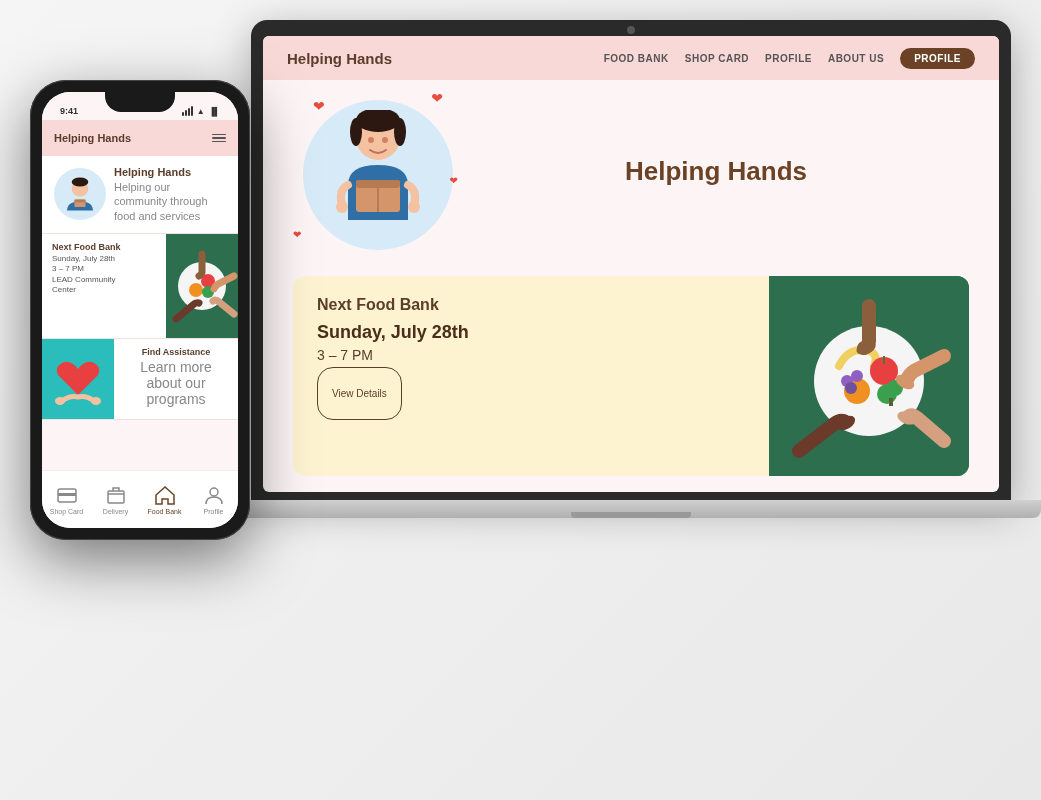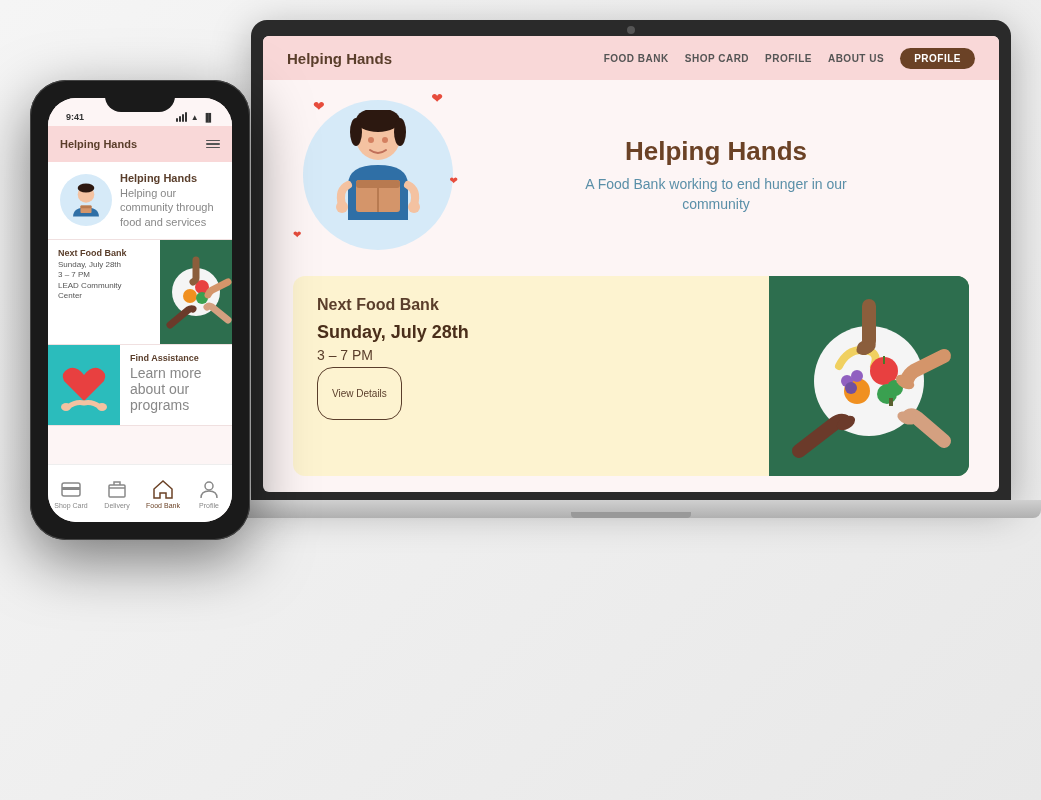--- a/index.html
+++ b/index.html
@@ -256,21 +256,21 @@
       top: 80px;
       width: 220px;
       height: 460px;
       z-index: 10;
     }
     .phone-body {
       width: 220px;
       height: 460px;
       background: #1a1a1a;
       border-radius: 36px;
-      padding: 18px;
+      padding: 12px;
       box-shadow: 0 20px 60px rgba(0,0,0,0.5), inset 0 0 0 1px #444;
       position: relative;
     }
     .phone-notch {
       width: 70px;
       height: 22px;
       background: #1a1a1a;
       border-radius: 0 0 16px 16px;
       position: absolute;
       top: 10px;
@@ -394,20 +394,21 @@
       width: 72px;
       background: #2bbcbc;
       flex-shrink: 0;
       display: flex;
       align-items: center;
       justify-content: center;
     }
     .phone-assist-text {
       flex: 1;
       padding: 8px 10px;
+      text-align: center;
     }
     .phone-assist-text h4 {
       font-size: 9px;
       font-weight: 700;
       color: #5a3e2b;
       margin-bottom: 2px;
     }
     .phone-assist-text p {
       font-size: 14px;
       color: #888;
@@ -521,21 +522,20 @@
                 </svg>
               </div>
               <span class="heart-decor heart-1">❤</span>
               <span class="heart-decor heart-2">❤</span>
               <span class="heart-decor heart-3">❤</span>
               <span class="heart-decor heart-4">❤</span>
             </div>
 
             <div class="hero-text">
               <h1 class="hero-title">Helping Hands</h1>
-              <p class="hero-subtitle">A Food Bank working to end hunger in our community</p>
             </div>
           </div>
 
           <div class="foodbank-card">
             <div class="foodbank-info">
               <div class="foodbank-label">Next Food Bank</div>
               <div class="foodbank-date">Sunday, July 28th</div>
               <div class="foodbank-time">3 – 7 PM</div>
               <button class="view-details-btn">View Details</button>
             </div>

